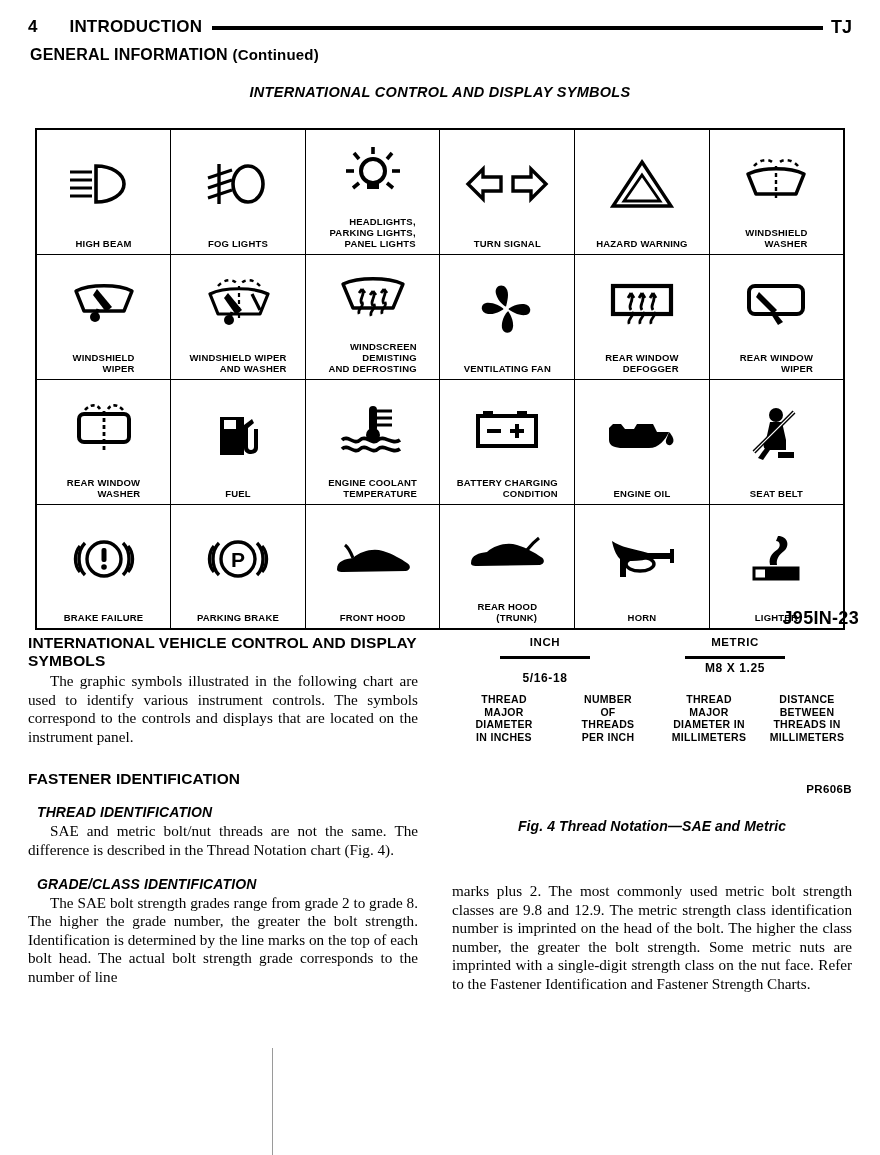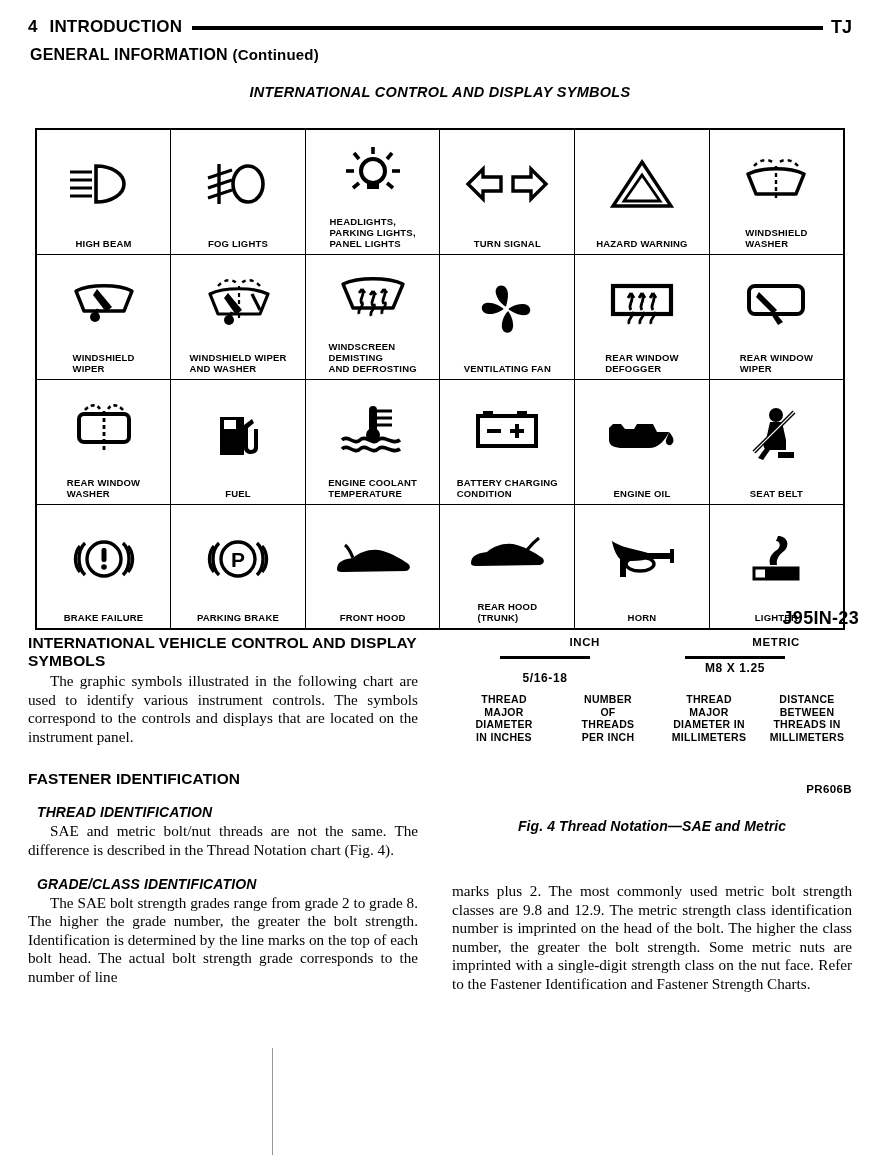--- a/index.html
+++ b/index.html
@@ -21,21 +21,21 @@
     position:absolute; left:28px; top:12px; width:824px; height:30px;
     display:flex; align-items:center;
   }
   .runhead .pgnum {
     font-family:"Liberation Sans", sans-serif;
     font-weight:bold; font-size:17px; letter-spacing:0px;
   }
   .runhead .secname {
     font-family:"Liberation Sans", sans-serif;
     font-weight:bold; font-size:17px;
-    margin-left:12px; letter-spacing:.2px;
+    margin-left:32px; letter-spacing:.2px;
   }
   .runhead .rule {
     flex:1; height:4px; background:#000; margin:0 8px 0 10px;
     position:relative; top:1px;
   }
   .runhead .manual {
     font-family:"Liberation Sans", sans-serif;
     font-weight:bold; font-size:18px;
   }
 
@@ -60,21 +60,21 @@
     position:absolute; left:35px; top:128px;
     width:810px;
     border-collapse:collapse;
     border:2px solid #000;
   }
   .symtable td {
     border:1.4px solid #000;
     width:135px; height:125px;
     vertical-align:bottom;
     padding:0 2px 5px 2px;
-    text-align:left;
+    text-align:right;
   }
   .symcell { display:flex; flex-direction:column; height:115px; justify-content:flex-end; align-items:center; }
   .glyph { flex:1; display:flex; align-items:center; justify-content:center; width:100%; }
   .glyph svg { display:block; }
   .caption {
     font-family:"Liberation Sans", sans-serif;
     font-weight:bold; font-size:9.5px;
     line-height:11px; letter-spacing:.2px;
     text-transform:uppercase;
     white-space:pre-line;
@@ -109,21 +109,21 @@
     hyphens:none;
   }
   p.body.cont { text-indent:0; }
 
   
   .fig4 { position:absolute; left:452px; top:636px; width:400px; height:140px; }
   .fig4 .hdr {
     position:absolute;
     font-family:"Liberation Sans", sans-serif;
     font-weight:bold; font-size:11.5px; letter-spacing:.6px;
-    text-align:right;
+    text-align:center;
   }
   .fig4 .val {
     position:absolute;
     font-family:"Liberation Sans", sans-serif;
     font-weight:bold; font-size:12px; letter-spacing:.6px;
     text-align:center;
   }
   .fig4 .bar { position:absolute; height:2.5px; background:#000; }
   .fig4 .leg {
     position:absolute;

